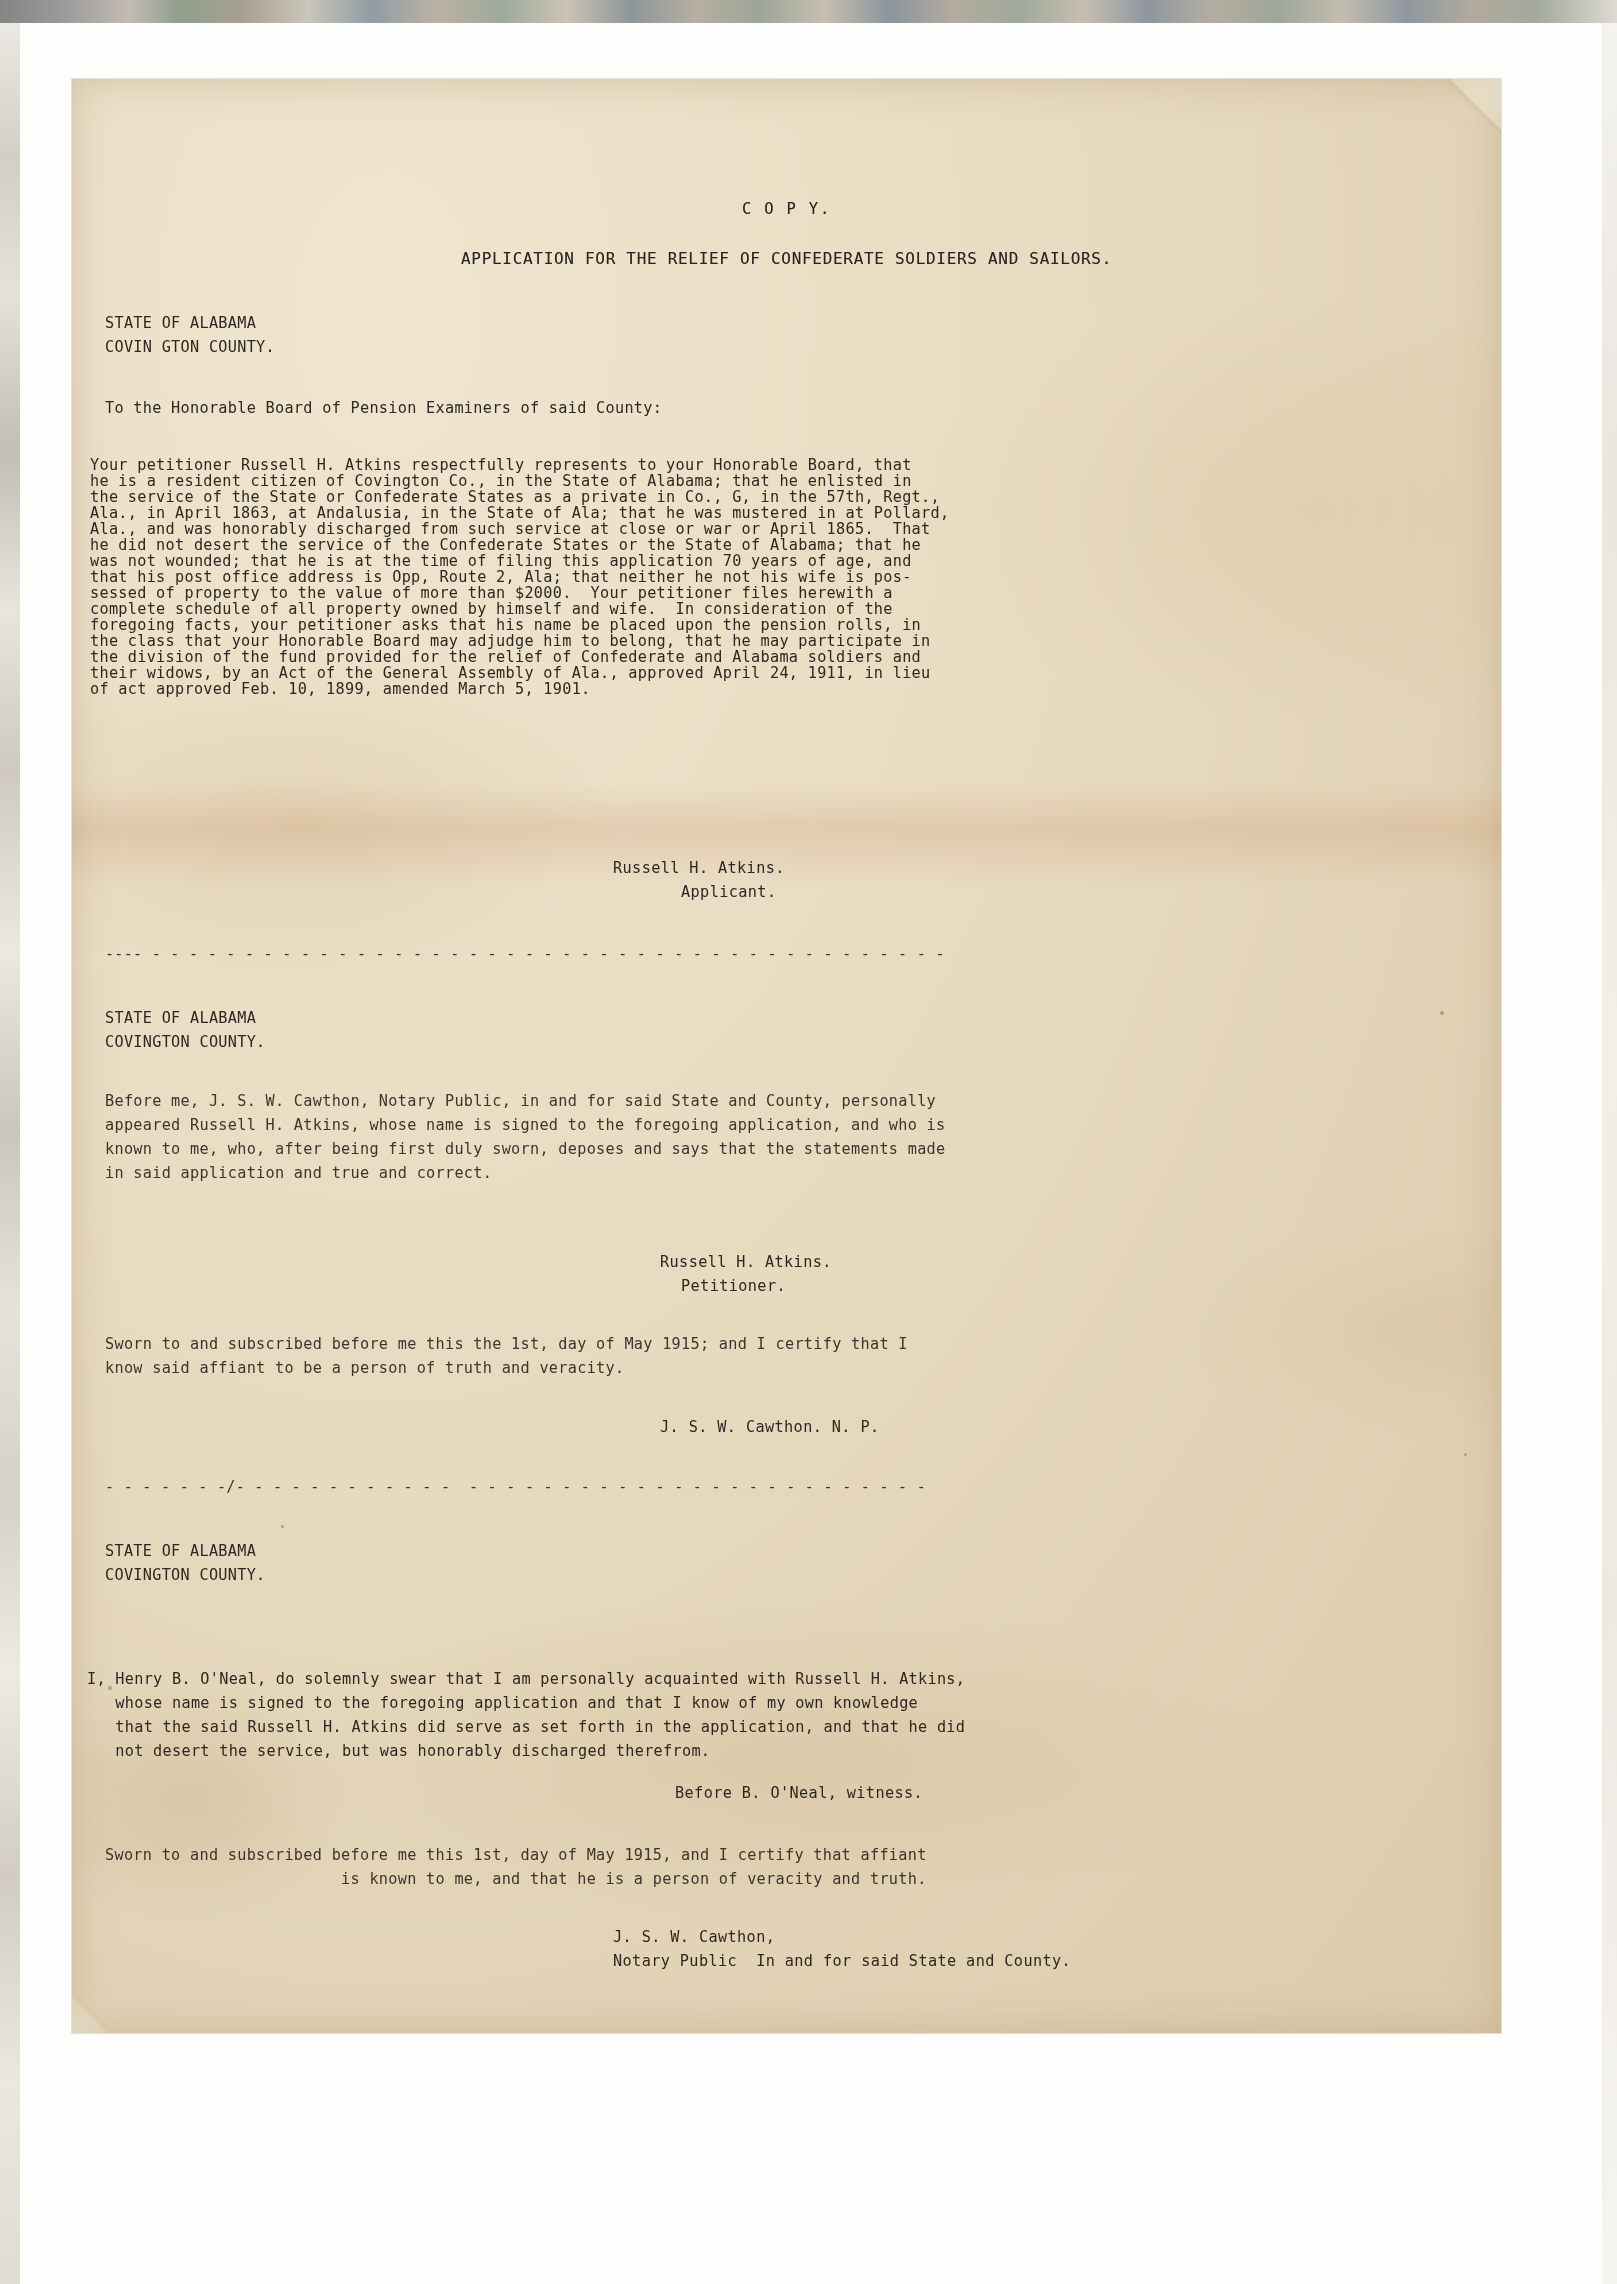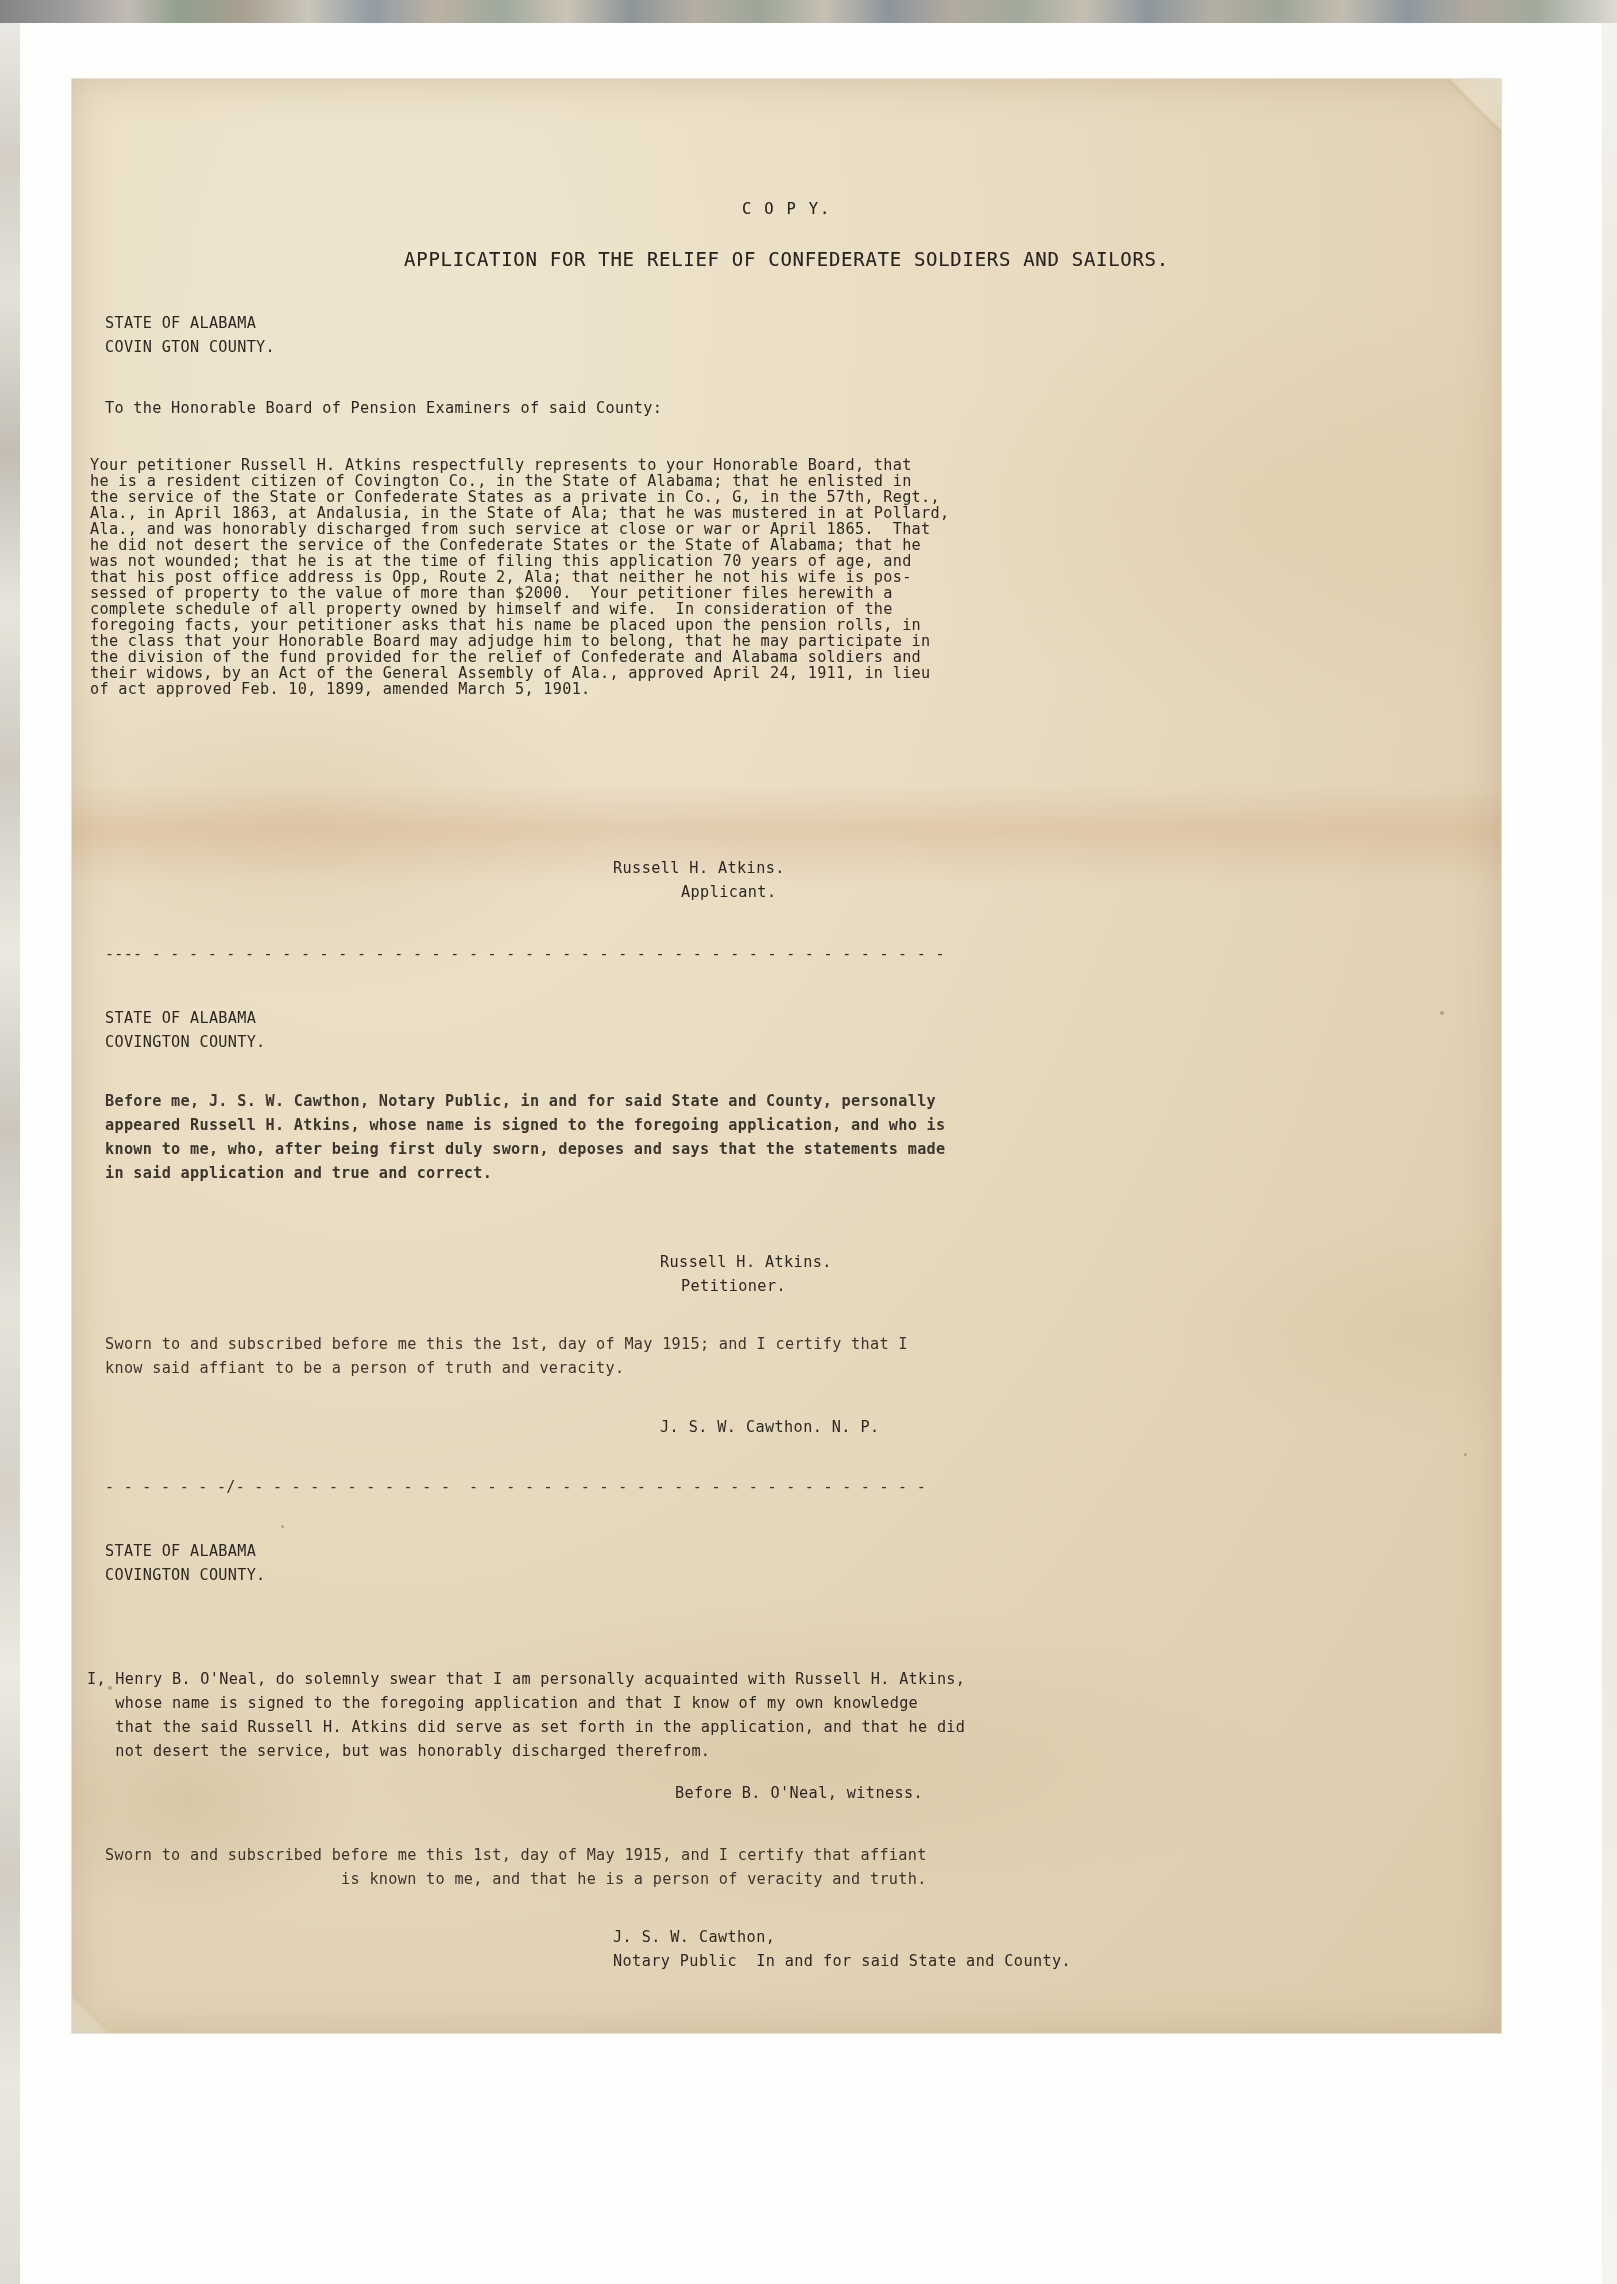--- a/index.html
+++ b/index.html
@@ -141,21 +141,21 @@
     left: 0; right: 0;
     top: 118px;
     text-align: center;
     font-size: 15.5px;
     letter-spacing: 1.8px;
   }
   .title-app {
     left: 0; right: 0;
     top: 168px;
     text-align: center;
-    font-size: 19px;
+    font-size: 16px;
     letter-spacing: 0.7px;
   }
 
   .block {
     position: absolute;
     white-space: pre;
     font-family: "DejaVu Sans Mono", monospace;
     font-size: 15.2px;
     line-height: 24px;
     color: #2e2721;
@@ -230,21 +230,21 @@
 of act approved Feb. 10, 1899, amended March 5, 1901.</div>
 
     <div class="block signature" style="left:541px; top:777px;">Russell H. Atkins.</div>
     <div class="block signature" style="left:609px; top:801px;">Applicant.</div>
 
     <div class="dashrule" style="left:33px; top:866px;">---- - - - - - - - - - - - - - - - - - - - - - - - - - - - - - - - - - - - - - - - - - - -</div>
 
     <div class="block" style="left:33px; top:927px;">STATE OF ALABAMA</div>
     <div class="block" style="left:33px; top:951px;">COVINGTON COUNTY.</div>
 
-    <div class="block faded" style="left:33px; top:1010px;font-weight:bold;">Before me, J. S. W. Cawthon, Notary Public, in and for said State and County, personally
+    <div class="block faded" style="left:33px; top:1010px;">Before me, J. S. W. Cawthon, Notary Public, in and for said State and County, personally
 appeared Russell H. Atkins, whose name is signed to the foregoing application, and who is
 known to me, who, after being first duly sworn, deposes and says that the statements made
 in said application and true and correct.</div>
 
     <div class="block signature" style="left:588px; top:1171px;">Russell H. Atkins.</div>
     <div class="block signature" style="left:609px; top:1195px;">Petitioner.</div>
 
     <div class="block faded" style="left:33px; top:1253px;">Sworn to and subscribed before me this the 1st, day of May 1915; and I certify that I
 know said affiant to be a person of truth and veracity.</div>
 

